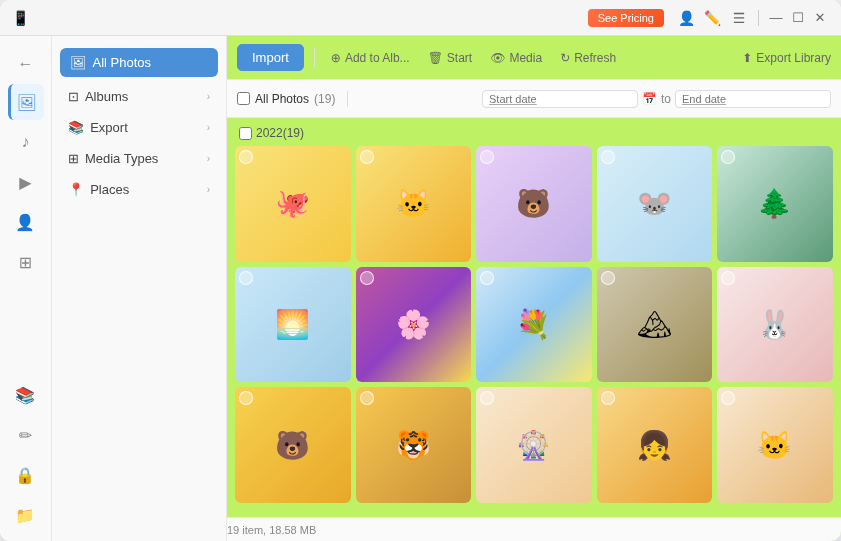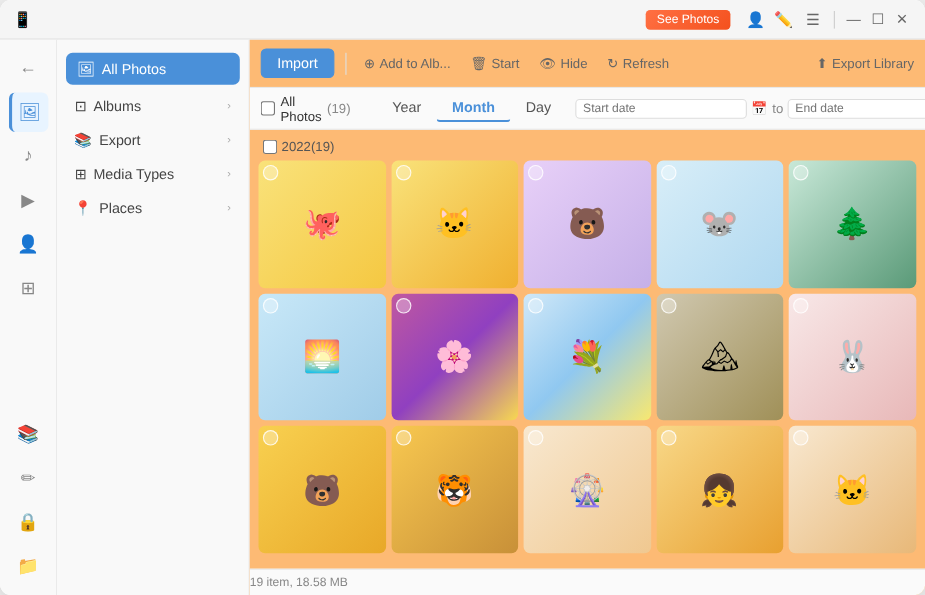--- a/index.html
+++ b/index.html
@@ -135,21 +135,21 @@
       margin: 1px 4px;
     }
     .sidebar-item-left { display: flex; align-items: center; gap: 6px; }
     .chevron { font-size: 10px; color: #aaa; }
 
     
     .content {
       flex: 1;
       display: flex;
       flex-direction: column;
-      background: #fdba74;
+      background: #bef264;
       overflow: hidden;
     }
 
     
     .toolbar {
       height: 44px;
       border-bottom: 1px solid #e8e8e8;
       display: flex;
       align-items: center;
       padding: 0 10px;
@@ -235,20 +235,21 @@
       color: #888;
     }
     .date-input {
       border: 1px solid #ddd;
       border-radius: 4px;
       padding: 2px 6px;
       font-size: 11px;
       color: #aaa;
       background: #fff;
       min-width: 72px;
+      text-decoration: underline;
     }
     .date-icon { font-size: 12px; color: #aaa; cursor: pointer; }
 
     
     .photo-area {
       flex: 1;
       overflow-y: auto;
       overflow-x: hidden;
       padding: 6px 8px;
       position: relative;
@@ -335,21 +336,21 @@
 </head>
 <body>
 
 <div class="window">
 
   <div class="title-bar">
     <div class="title-bar-left">
       <span class="phone-icon">📱</span>
     </div>
     <div class="title-bar-right">
-      <button class="see-pricing-btn">See Photos</button>
+      <button class="see-pricing-btn">See Pricing</button>
       <button class="title-btn">👤</button>
       <button class="title-btn">✏️</button>
       <button class="title-btn">☰</button>
       <div style="width:1px;height:16px;background:#ccc;margin:0 4px;"></div>
       <button class="win-control">—</button>
       <button class="win-control">☐</button>
       <button class="win-control">✕</button>
     </div>
   </div>
 
@@ -412,45 +413,40 @@
         <div class="toolbar-action">
           <span>⊕</span>
           <span>Add to Alb...</span>
         </div>
         <div class="toolbar-action">
           <span>🗑</span>
           <span>Start</span>
         </div>
         <div class="toolbar-action">
           <span>👁</span>
-          <span>Hide</span>
+          <span>Media</span>
         </div>
         <div class="toolbar-action">
           <span>↻</span>
           <span>Refresh</span>
         </div>
         <div class="toolbar-spacer"></div>
         <div class="export-settings-btn">
           <span>⬆</span>
           <span>Export Library</span>
         </div>
       </div>
 
       <div class="filter-bar">
         <div class="checkbox-wrap">
           <input type="checkbox" style="">
           <span>All Photos</span>
           <span class="filter-label-count">(19)</span>
         </div>
         <div class="filter-sep"></div>
-        <div class="date-filter-tabs">
-          <div class="date-tab">Year</div>
-          <div class="date-tab active">Month</div>
-          <div class="date-tab">Day</div>
-        </div>
         <div class="filter-spacer"></div>
         <div class="date-range">
           <input class="date-input" type="text" placeholder="Start date" style="">
           <span class="date-icon">📅</span>
           <span>to</span>
           <input class="date-input" type="text" placeholder="End date" style="">
 
         </div>
       </div>
 

